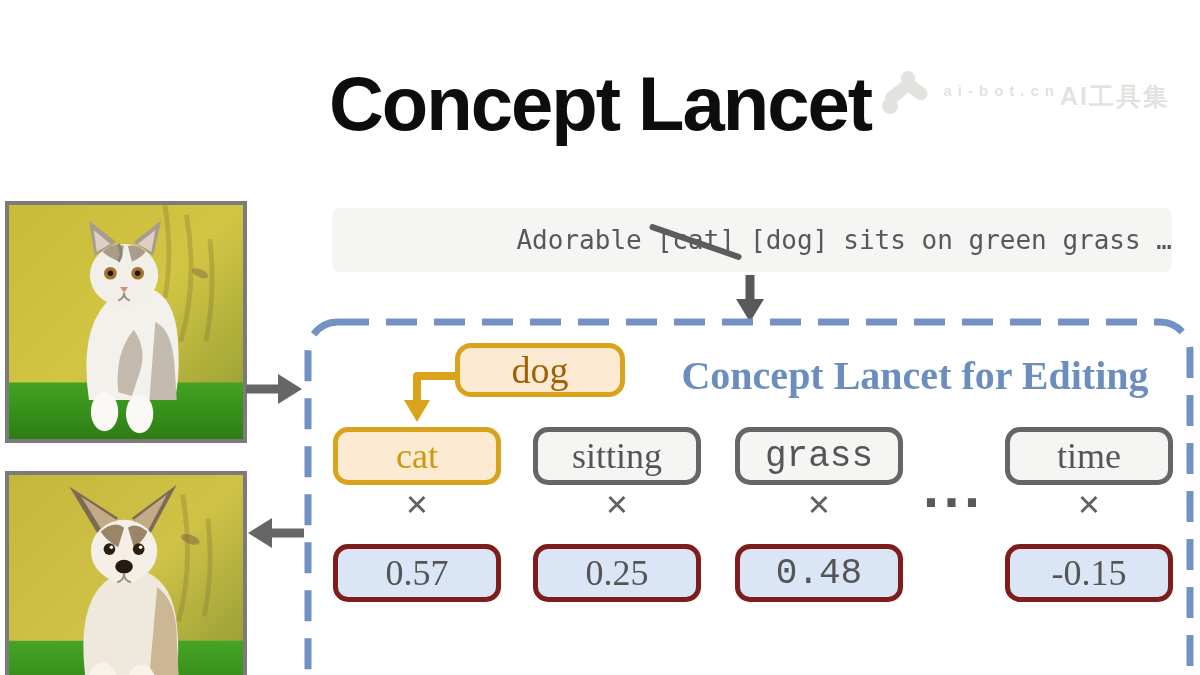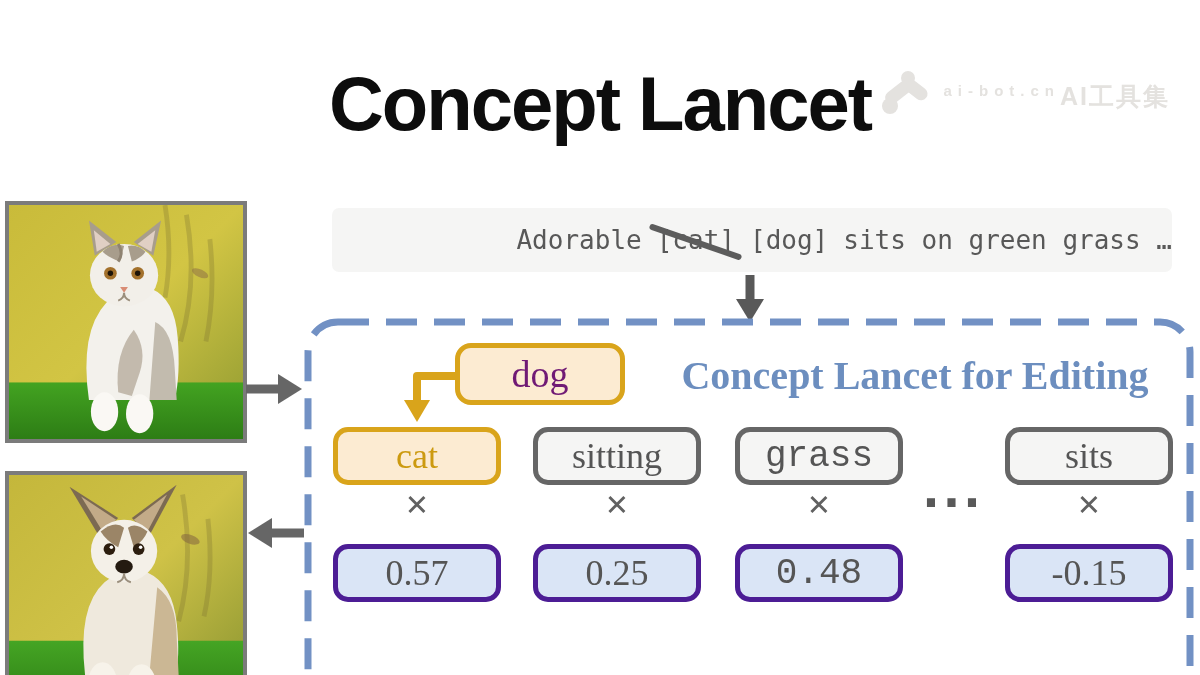--- a/index.html
+++ b/index.html
@@ -109,29 +109,29 @@
     display: flex;
     align-items: center;
     justify-content: center;
     font-size: 36px;
   }
   .concept-box { top: 383px; border: 5px solid #666666; background: #f5f5f4; color: #555555; }
   .concept-box.gold { border-color: #d9a41b; background: #fcebd2; color: #cc9a10; }
   .source-box {
     position: absolute;
     left: 455px; top: 299px;
-    width: 170px; height: 62px;
+    width: 170px; height: 54px;
     border: 5px solid #d9a41b;
     background: #fcebd2;
     border-radius: 16px;
     display: flex;
     align-items: center;
     justify-content: center;
     font-size: 38px;
-    color: #701a75;
+    color: #a16207;
   }
   .mult {
     position: absolute;
     top: 444px;
     width: 168px;
     text-align: center;
     font-family: "DejaVu Sans", sans-serif;
     font-size: 29px;
     font-weight: 700;
     color: #616161;
@@ -140,21 +140,21 @@
     position: absolute;
     left: 903px; top: 432px;
     width: 100px;
     text-align: center;
     font-size: 46px;
     font-weight: 700;
     letter-spacing: 3px;
     color: #595959;
     font-family: "DejaVu Sans", sans-serif;
   }
-  .value-box { top: 500px; border: 5px solid #4c1d95; background: #dae5f6; color: #555555; }
+  .value-box { top: 500px; border: 5px solid #7f1d1d; background: #dae5f6; color: #555555; }
   
   .backbone-bar {
     position: absolute;
     left: 333px; top: 572px;
     width: 840px; height: 66px;
     background: #f5f5f4;
     border-radius: 9px;
     display: flex;
     align-items: center;
     justify-content: center;
@@ -322,21 +322,21 @@
   <div class="concept-box gold col0">
     <span>cat</span>
   </div>
   <div class="concept-box col1">
     <span>sitting</span>
   </div>
   <div class="concept-box col2">
     <span>grass</span>
   </div>
   <div class="concept-box col3">
-    <span>sits</span>
+    <span>time</span>
   </div>
 
   <div class="mult col0">✕</div>
   <div class="mult col1">✕</div>
   <div class="mult col2">✕</div>
   <div class="mult col3">✕</div>
   <div class="dots">···</div>
 
   <div class="value-box col0">
     <span>0.57</span>

